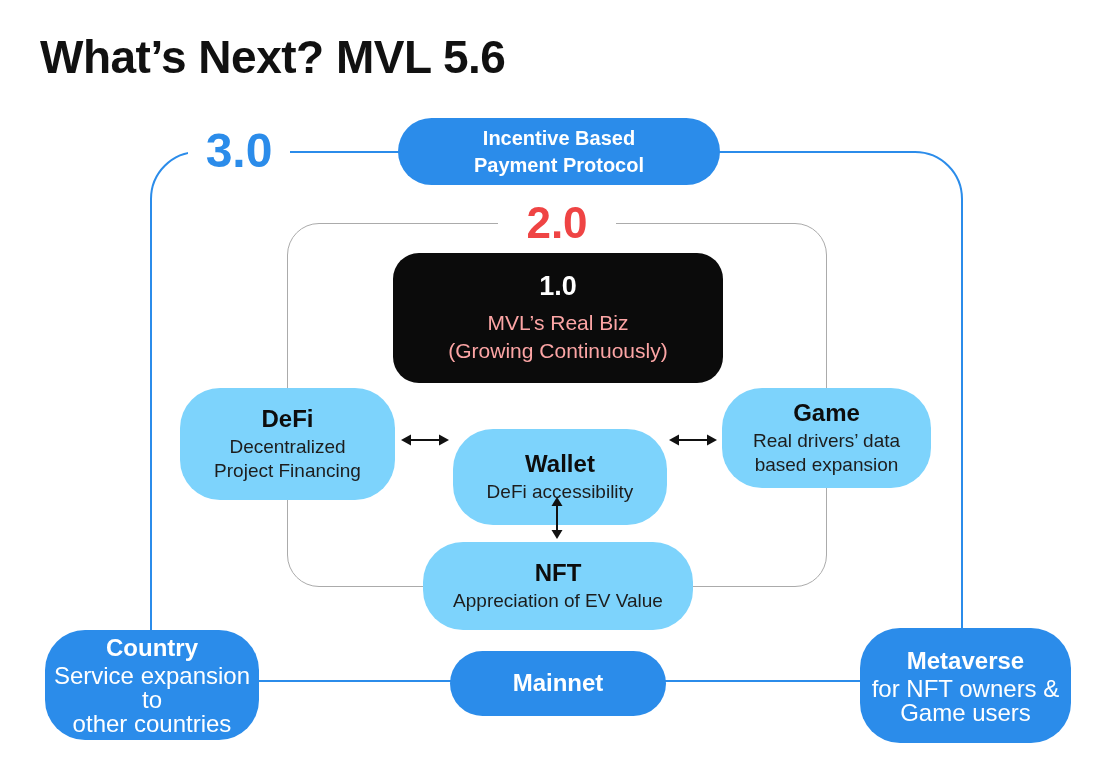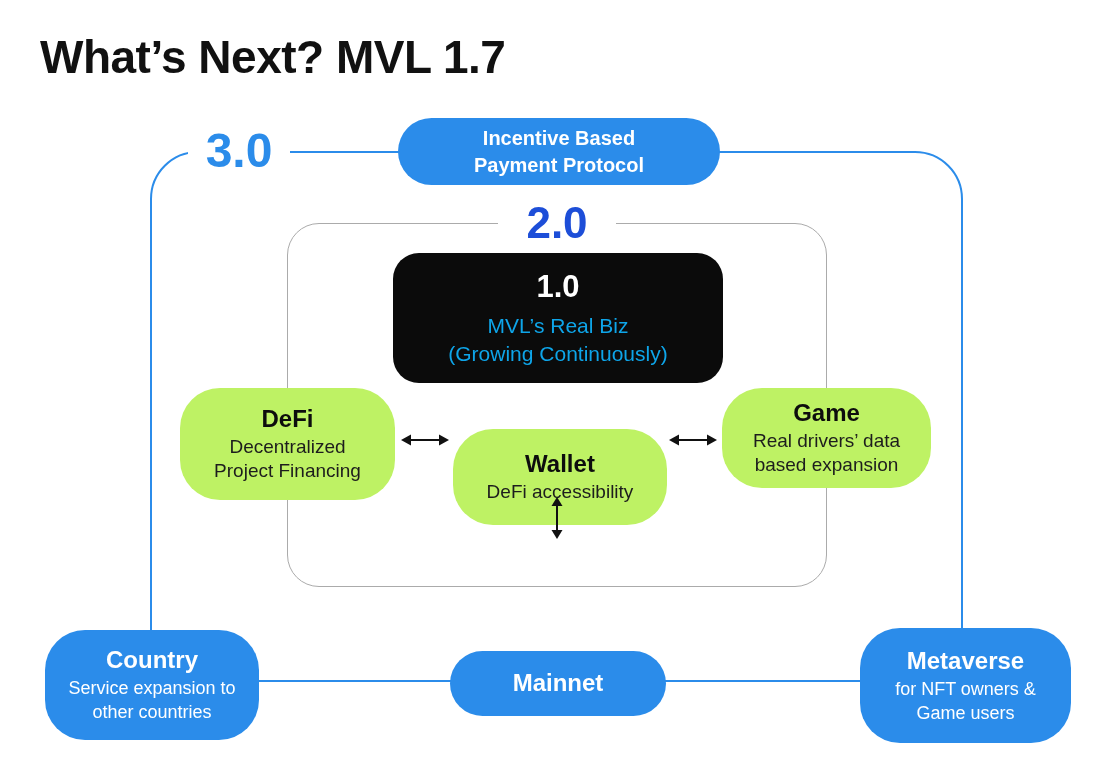--- a/index.html
+++ b/index.html
@@ -68,21 +68,21 @@
   }
   .label-20 {
     left: 498px;
     top: 196px;
     width: 118px;
     height: 54px;
     line-height: 54px;
     text-align: center;
     font-size: 44px;
     font-weight: 700;
-    color: #1d4ed8;
+    color: #ef4444;
     background: #ffffff;
     z-index: 2;
   }
 
   
   .badge {
     left: 398px;
     top: 118px;
     width: 322px;
     height: 67px;
@@ -110,29 +110,29 @@
     background: #0B0B0B;
     color: #ffffff;
     display: flex;
     flex-direction: column;
     align-items: center;
     justify-content: center;
     text-align: center;
     z-index: 3;
   }
   .core-box .core-label {
-    font-size: 31px;
+    font-size: 27px;
     font-weight: 700;
     margin-bottom: 7px;
   }
   .core-box .core-desc {
     font-size: 21px;
     font-weight: 400;
     line-height: 28px;
-    color: #0ea5e9;
+    color: #fca5a5;
     white-space: pre-line;
   }
 
   
   .node {
     border-radius: 40px;
     display: flex;
     flex-direction: column;
     align-items: center;
     justify-content: center;
@@ -146,45 +146,45 @@
     color: #0d0d0d;
     margin-bottom: 2px;
   }
   .node .node-desc {
     font-size: 19px;
     font-weight: 400;
     color: #1d1d1d;
     line-height: 24px;
     white-space: pre-line;
   }
-  .node.gray { background: #bef264; }
+  .node.gray { background: #7dd3fc; }
   .node.blue { background: #2B8CEA; }
   .node.blue .node-title { color: #ffffff; }
-  .node.blue .node-desc { color: #ffffff; font-size: 18px; line-height: 24px; }
+  .node.blue .node-desc { color: #ffffff; font-size: 24px; line-height: 24px; }
 
   .node-defi      { left: 180px; top: 388px; width: 215px; height: 112px; }
   .node-wallet    { left: 453px; top: 397px; width: 214px; height: 96px; margin-top: 32px;  }
   .node-game      { left: 722px; top: 388px; width: 209px; height: 100px; }
   .node-nft       { left: 423px; top: 542px; width: 270px; height: 88px;  }
   .node-country   { left: 45px;  top: 630px; width: 214px; height: 110px; }
   .node-mainnet   { left: 450px; top: 651px; width: 216px; height: 65px; border-radius: 33px; }
   .node-metaverse { left: 860px; top: 628px; width: 211px; height: 115px; }
   .node-mainnet .node-title { color: #ffffff; font-size: 24px; }
 
   .arrow { z-index: 3; }
   .arrow-defi-wallet  { left: 400px; top: 429px; }
   .arrow-wallet-game  { left: 668px; top: 429px; }
   .arrow-wallet-nft   { left: 546px; top: 496px; }
 </style>
 </head>
 <body>
 
 <div class="stage">
 
-  <div class="abs slide-title">What’s Next? MVL 1.7</div>
+  <div class="abs slide-title">What’s Next? MVL 5.6</div>
 
   <div class="abs outer-box"></div>
   <div class="abs mid-box"></div>
 
   <div class="abs label-30">3.0</div>
   <div class="abs label-20">2.0</div>
 
   <div class="abs badge">Incentive Based
 Payment Protocol</div>
 
@@ -204,20 +204,24 @@
     <div class="node-title">Wallet</div>
     <div class="node-desc">DeFi accessibility</div>
   </div>
 
   <div class="abs node gray node-game">
     <div class="node-title">Game</div>
     <div class="node-desc">Real drivers’ data
 based expansion</div>
   </div>
 
+  <div class="abs node gray node-nft">
+    <div class="node-title">NFT</div>
+    <div class="node-desc">Appreciation of EV Value</div>
+  </div>
 
   <div class="abs node blue node-country">
     <div class="node-title">Country</div>
     <div class="node-desc">Service expansion to
 other countries</div>
   </div>
 
   <div class="abs node blue node-metaverse">
     <div class="node-title">Metaverse</div>
     <div class="node-desc">for NFT owners &amp;

